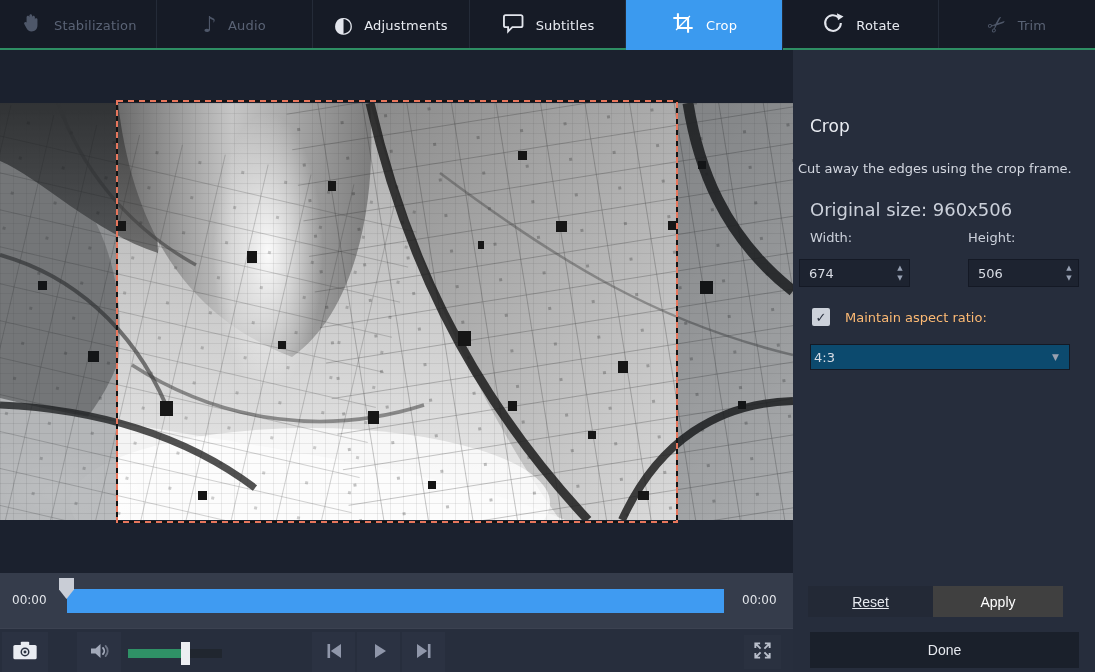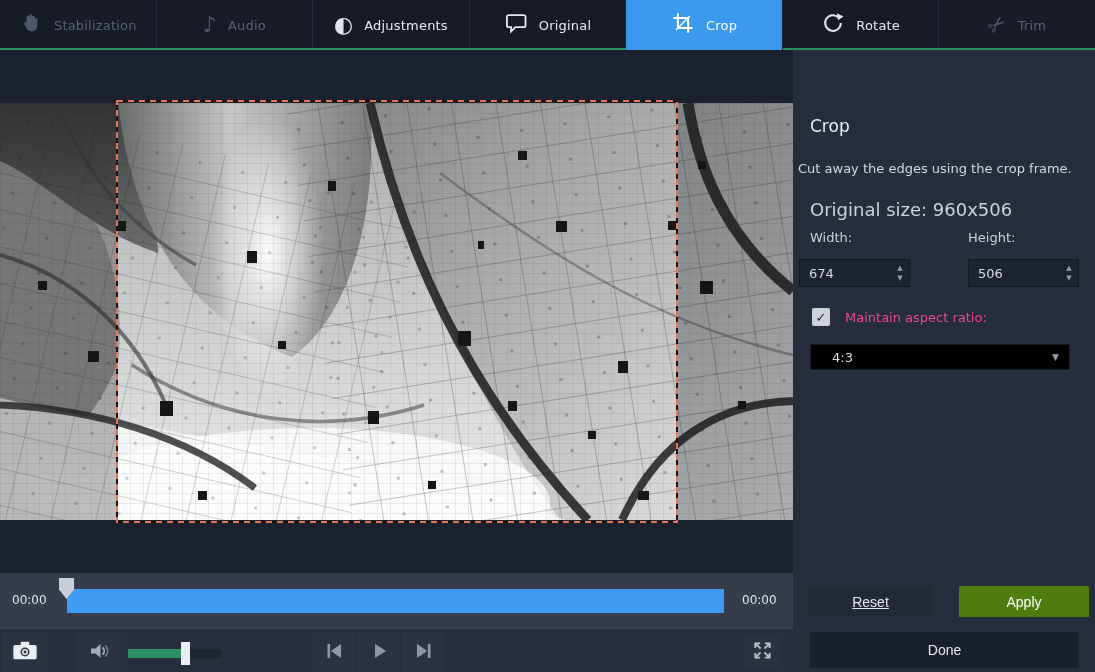--- a/index.html
+++ b/index.html
@@ -57,27 +57,27 @@
   .p-lbl   { position:absolute; top:180px; font-size:13px; color:#ccd1db; }
   .lbl-w { left:17px; } .lbl-h { left:175px; }
   .numwrap { position:absolute; top:209px; width:111px; height:28px; }
   .num-w { left:6px; } .num-h { left:175px; }
   .numwrap input { width:100%; height:100%; background:#1d2330; border:1px solid #141925; color:#d9dde5;
                    font-family:inherit; font-size:13px; padding:0 22px 0 9px; outline:none; }
   .spin { position:absolute; right:2px; top:1px; bottom:1px; width:16px; display:flex; flex-direction:column; align-items:center; justify-content:center; gap:3px; }
   .spin span { font-size:7px; color:#97a0b2; line-height:1; cursor:pointer; }
   .chkbox { position:absolute; left:19px; top:258px; width:18px; height:18px; background:#ccd1da; border-radius:2px;
             display:flex; align-items:center; justify-content:center; font-size:13px; font-weight:bold; color:#272e3d; cursor:pointer; }
-  .chklbl { position:absolute; left:52px; top:260px; font-size:13px; color:#ec4899; }
-  .dropdown { position:absolute; left:17px; top:294px; width:260px; height:26px; background:#000000; border:1px solid #141924;
-              display:flex; align-items:center; padding-left:21px; font-size:13px; color:#d9dde5; cursor:pointer; }
+  .chklbl { position:absolute; left:52px; top:260px; font-size:13px; color:#fdba74; }
+  .dropdown { position:absolute; left:17px; top:294px; width:260px; height:26px; background:#0c4a6e; border:1px solid #141924;
+              display:flex; align-items:center; padding-left:3px; font-size:13px; color:#d9dde5; cursor:pointer; }
   .dropdown .caret { position:absolute; right:10px; font-size:9px; color:#9aa1b0; }
   .pbtn { position:absolute; display:flex; align-items:center; justify-content:center; font-size:14px; color:#e6e9ef; border:none; cursor:pointer; }
   .btn-reset { left:15px; top:536px; width:125px; height:31px; background:#232936;text-decoration:underline; }
-  .btn-apply { left:166px; top:536px; width:130px; height:31px; background:#4d7c0f; color:#ffffff;text-align:center; }
+  .btn-apply { left:140px; top:536px; width:130px; height:31px; background:#404040; color:#ffffff;text-align:center; }
   .btn-done  { left:17px; top:582px; width:269px; height:36px; background:#1a202b; }
 </style>
 </head>
 <body>
 
 <div class="app">
 
   <div class="toolbar">
     <div class="tab disabled">
       <span class="gicon">
@@ -94,21 +94,21 @@
     <div class="tab">
       <span class="gicon">◐</span>
       <span class="lbl">Adjustments</span>
     </div>
     <div class="tab">
       <span class="gicon">
         <svg width="24" height="24" viewBox="0 0 26 26">
             <path fill="none" stroke="#e2e5ec" stroke-width="2" d="M5,4.5h16.5a1.8,1.8 0 0 1 1.8,1.8v9.4a1.8,1.8 0 0 1-1.8,1.8h-9.2l-4.6,4.6v-4.6H5a1.8,1.8 0 0 1-1.8-1.8V6.3A1.8,1.8 0 0 1 5,4.5z"></path>
           </svg>
       </span>
-      <span class="lbl">Original</span>
+      <span class="lbl">Subtitles</span>
     </div>
     <div class="tab active">
       <span class="gicon">
         <svg width="24" height="24" viewBox="0 0 26 26" fill="none" stroke="#ffffff">
           <path stroke-width="1.4" d="M5.5,20.5L20.5,5.5"></path>
           <path stroke-width="2.2" d="M7.5,2.5V18.5H23.5 M2.5,7.5H18.5V23.5"></path>
         </svg>
       </span>
       <span class="lbl">Crop</span>
     </div>

